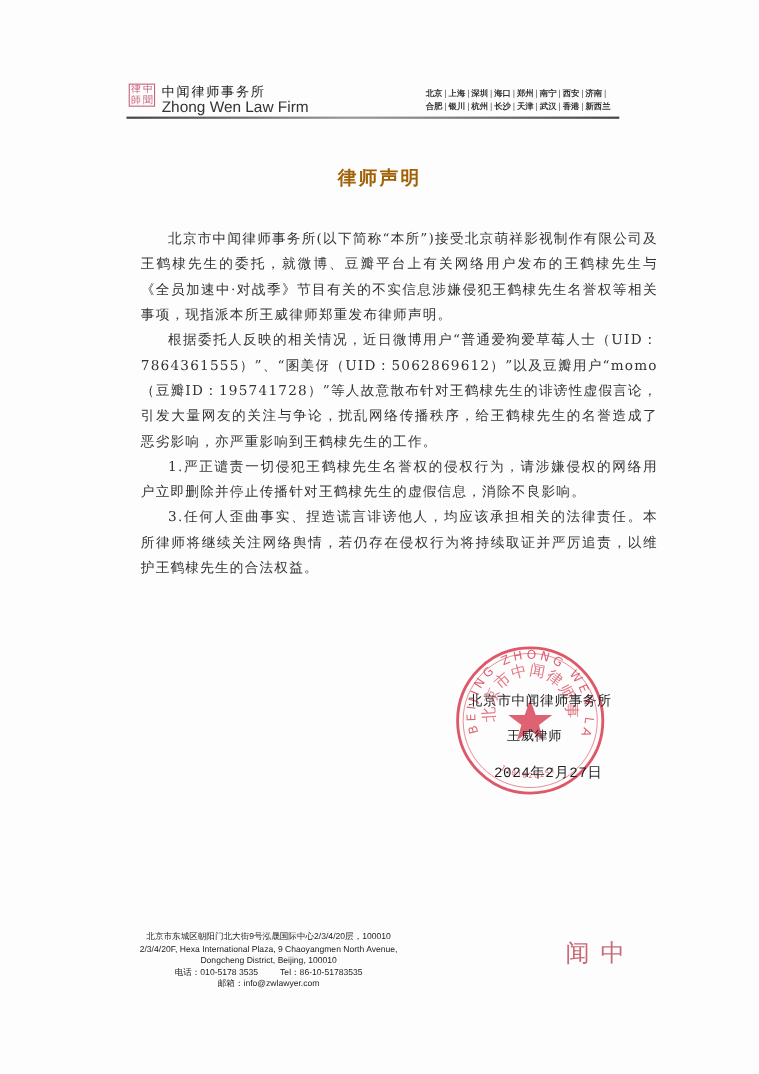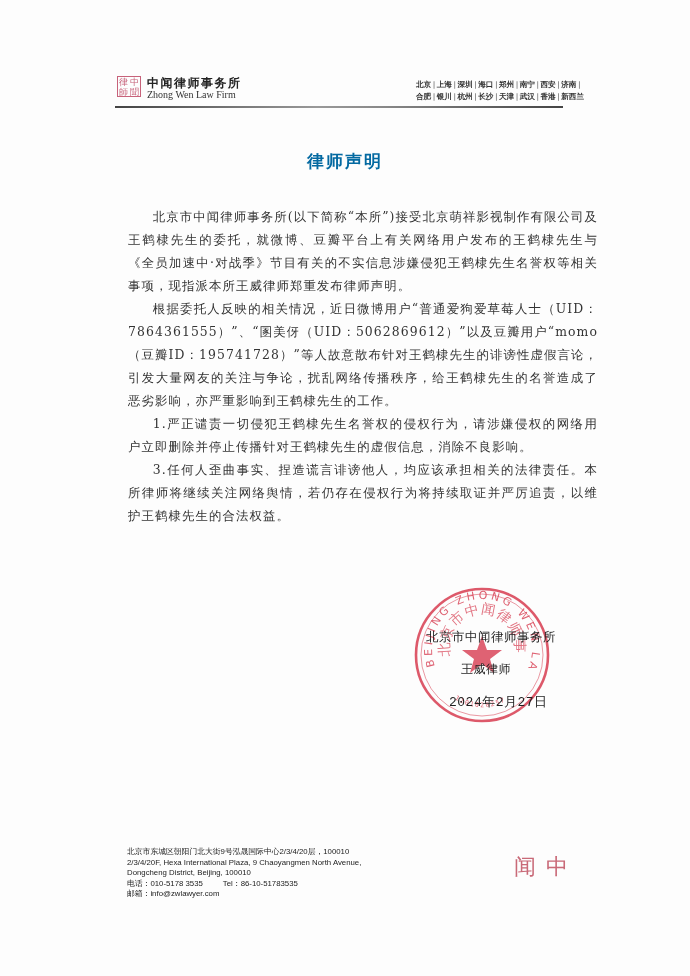--- a/index.html
+++ b/index.html
@@ -5,49 +5,49 @@
   html, body { margin:0; padding:0; background:#ffffff; }
   body { width:690px; height:976px; position:relative; overflow:hidden;
          font-family:"DejaVu Serif", "Liberation Serif", serif; color:#2a2a2a; }
   .page { position:absolute; left:0; top:0; width:690px; height:976px; background:#fdfdfd; }
 
   
   .logo-seal { position:absolute; left:117px; top:76px; width:24px; height:21px;
                border:1px solid #c7627a; color:#c7627a; font-size:9px; line-height:10px;
                display:grid; grid-template-columns:1fr 1fr; text-align:center; box-sizing:border-box; }
   .logo-seal span { display:block; }
-  .logo-cn { position:absolute; left:147px; top:75px; font-size:12px; font-weight:bold; letter-spacing:1.5px; color:#222;text-align:center; }
-  .logo-en { position:absolute; left:147px; top:89px; font-family:Liberation Serif, serif; font-size:10px; color:#333; }
-  .cities { position:absolute; left:416px; top:79px; font-family:"DejaVu Sans", sans-serif; font-size:7.6px; font-weight:bold;
+  .logo-cn { position:absolute; left:147px; top:75px; font-size:12px; font-weight:normal; letter-spacing:1.5px; color:#222;text-align:center; }
+  .logo-en { position:absolute; left:147px; top:89px; font-family:Liberation Sans, sans-serif; font-size:14px; color:#333; }
+  .cities { position:absolute; left:387px; top:79px; font-family:"DejaVu Sans", sans-serif; font-size:7.6px; font-weight:bold;
             color:#333; line-height:12px; }
   .cities .row { white-space:nowrap; }
   .cities .sep { color:#555; margin:0 1.5px; font-weight:normal; }
   .rule { position:absolute; left:115px; top:106px; width:448px; height:2px;
           background:linear-gradient(90deg,#444 0%,#999 45%,#888 60%,#444 100%); }
 
   
   .title { position:absolute; left:0; width:690px; top:150px; text-align:center; font-family:"DejaVu Sans", sans-serif;
-           font-size:17px; font-weight:bold; letter-spacing:2px; color:#0369a1; }
+           font-size:17px; font-weight:bold; letter-spacing:2px; color:#a16207; }
 
   
   .body-text { position:absolute; left:113px; top:205px; width:470px; font-size:12.4px; line-height:23px;
                text-align:justify; color:#333; letter-spacing:1.1px;margin-left:15px; }
   .body-text p { margin:0; text-indent:2em; }
 
   
   .stamp { position:absolute; left:413px; top:586px; width:138px; height:138px; }
   .sig { position:absolute; font-size:12.5px; color:#1f1f1f; letter-spacing:0.5px; }
   .sig-firm { left:426px; top:629px; }
   .sig-lawyer { left:461px; top:661px; font-size:12px; }
   .sig-date { left:449px; top:693px; font-family:Liberation Mono, monospace; font-size:13px; }
 
   
   .footer { position:absolute; left:127px; top:847px; font-family:"Liberation Sans", sans-serif; font-size:7.8px;
             line-height:10.5px; color:#222; }
-  .footer .row { white-space:nowrap; }
+  .footer .row { white-space:nowrap;text-align:center; }
   .footer .tel-gap { display:inline-block; width:20px; }
   .footer-seal { position:absolute; left:514px; top:852px; font-family:"DejaVu Sans", sans-serif; font-size:22px;
                  color:#c96a78; letter-spacing:10px; font-weight:normal; }
 </style>
 </head>
 <body>
 
 <div class="page">
 
   <div class="logo-seal">

